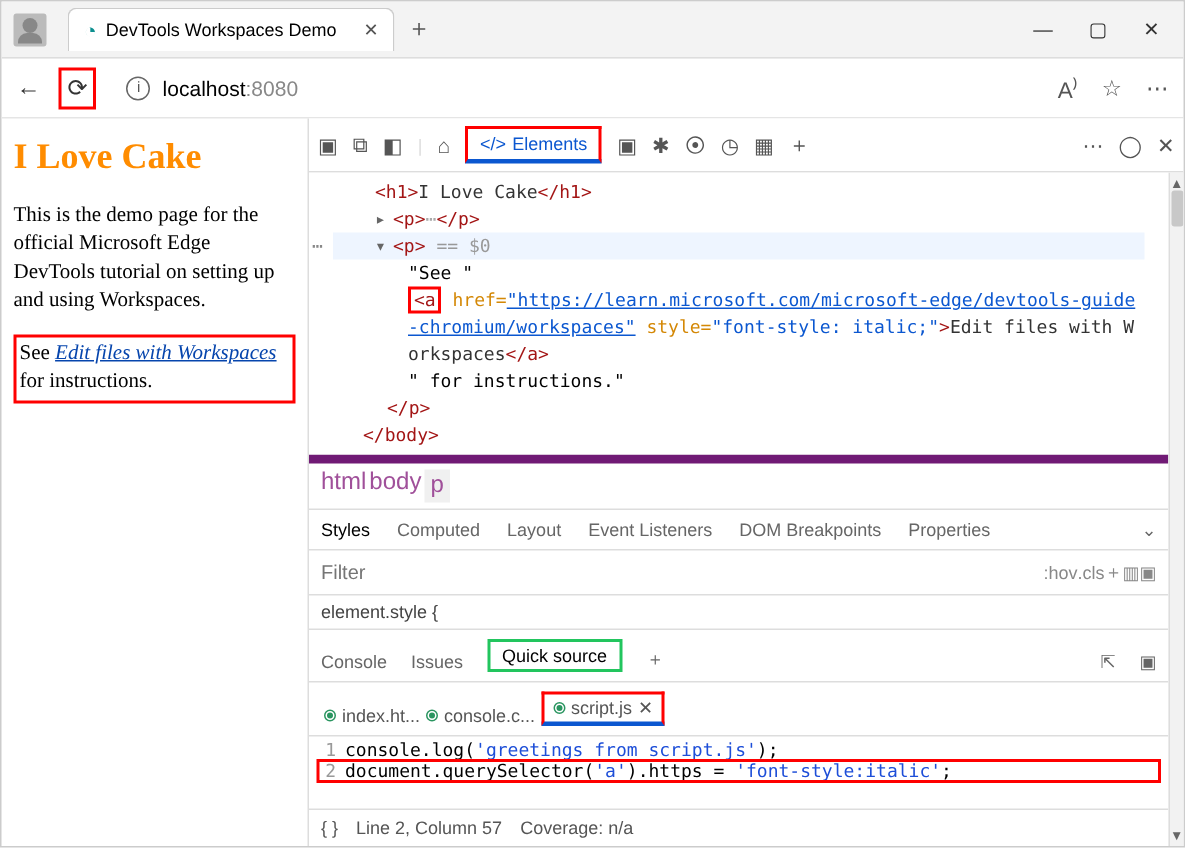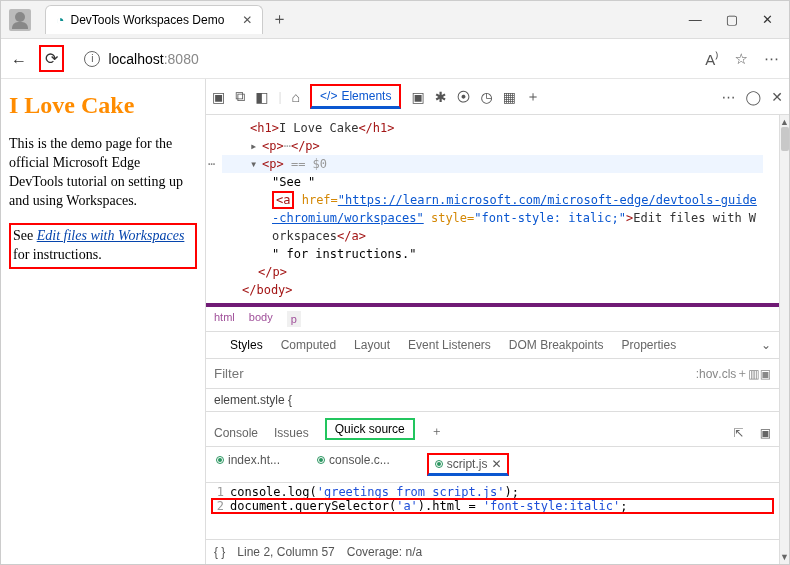--- a/index.html
+++ b/index.html
@@ -34,33 +34,33 @@
 .elements-tab { border: 2px solid red; padding: 3px 8px; display:flex; align-items:center; gap:4px; color:#0b57d0; border-bottom: 3px solid #0b57d0; }
 .dt-toolbar .spacer { flex:1; }
 .dom { font-family: Consolas, monospace; font-size: 12px; padding: 4px 16px; line-height: 1.5; background:#fff; position:relative; flex: 0 0 auto; }
 .dom .tag { color: #a31515; }
 .dom .attrname { color: #d48806; }
 .dom .attrval { color: #0b57d0; text-decoration: underline; }
 .dom .txt { color: #333; }
 .dom .toggle { color:#666; margin-right:2px; display:inline-block; width:10px; }
 .dom .row { white-space: normal; word-break: break-all; }
 .a-wrap { border: 2px solid red; padding: 0 2px; display:inline; }
-.breadcrumb { border-top:4px solid #701a75; border-bottom:1px solid #ddd; padding: 4px 8px; color:#a0509a; font-size:11px; display:flex; gap:14px; }
+.breadcrumb { border-top:6px solid #701a75; border-bottom:1px solid #ddd; padding: 4px 8px; color:#a0509a; font-size:16px; display:flex; gap:2px; }
 .breadcrumb .sel { background:#f0f0f0; padding: 2px 4px; }
 .styles-tabs { display:flex; align-items:center; border-bottom:1px solid #ddd; padding: 6px 8px; gap: 18px; color:#666; font-size:12px; }
-.styles-tabs .active { color:#000; font-weight:500;margin-left:16px; }
+.styles-tabs .active { color:#000; font-weight:500; }
 .styles-tabs .r { margin-left:auto; }
 .filterrow { display:flex; align-items:center; border-bottom:1px solid #ddd; padding:6px 8px; color:#888; }
 .filterrow .fill { flex:1; }
 .elstyle { font-family: Liberation Sans, sans-serif; padding: 4px 8px; color:#444; border-bottom:1px solid #ddd;}
 .drawer { display:flex; align-items:flex-end; border-bottom:1px solid #ddd; padding:6px 8px; gap:16px; color:#666; }
 .drawer .qs { border:2px solid #22c55e; padding:2px 8px; color:#000; }
 .drawer .plus { color:#666; }
 .drawer .r { margin-left:auto; }
-.filetabs { display:flex; align-items:flex-start; border-bottom:1px solid #ddd; padding:6px 10px; gap:37px; color:#555; }
+.filetabs { display:flex; align-items:flex-end; border-bottom:1px solid #ddd; padding:6px 10px; gap:4px; color:#555; }
 .filetab { display:flex; align-items:center; gap:4px; }
 .file-ic { width:8px; height:8px; border-radius:50%; display:inline-block; border: 1px solid #2a9560; background:#fff; position:relative;}
 .file-ic::after{content:"";position:absolute;width:4px;height:4px;background:#2a9560;border-radius:50%;left:1px;top:1px;}
 .filetab.active { border:2px solid red; padding:2px 6px; border-bottom: 3px solid #0b57d0; }
 .code { font-family: Consolas, monospace; padding:2px 6px; flex:1; }
 .code .ln { display:flex; }
 .code .gut { color:#999; width:18px; text-align:right; padding-right:6px; user-select:none; }
 .code .str { color: #1d4ed8; }
 .code .line2 { outline: 2px solid red; outline-offset: -1px; }
 .statusbar { border-top:1px solid #ddd; padding:5px 8px; color:#555; display:flex; gap:12px; font-size:12px;}
@@ -205,21 +205,21 @@
             </span>
     </div>
 
     <div class="code">
       <div class="ln">
               <span class="gut">1</span>
               <span><span>console.log(</span><span class="str">'greetings from script.js'</span><span>);</span></span>
             </div>
       <div class="ln line2">
               <span class="gut">2</span>
-              <span><span>document.querySelector(</span><span class="str">'a'</span><span>).html = </span><span class="str">'font-style:italic'</span><span>;</span></span>
+              <span><span>document.querySelector(</span><span class="str">'a'</span><span>).https = </span><span class="str">'font-style:italic'</span><span>;</span></span>
             </div>
     </div>
 
     <div class="statusbar">
       <span>{ }</span>
       <span>Line 2, Column 57</span>
       <span>Coverage: n/a</span>
     </div>
 
     </div>

